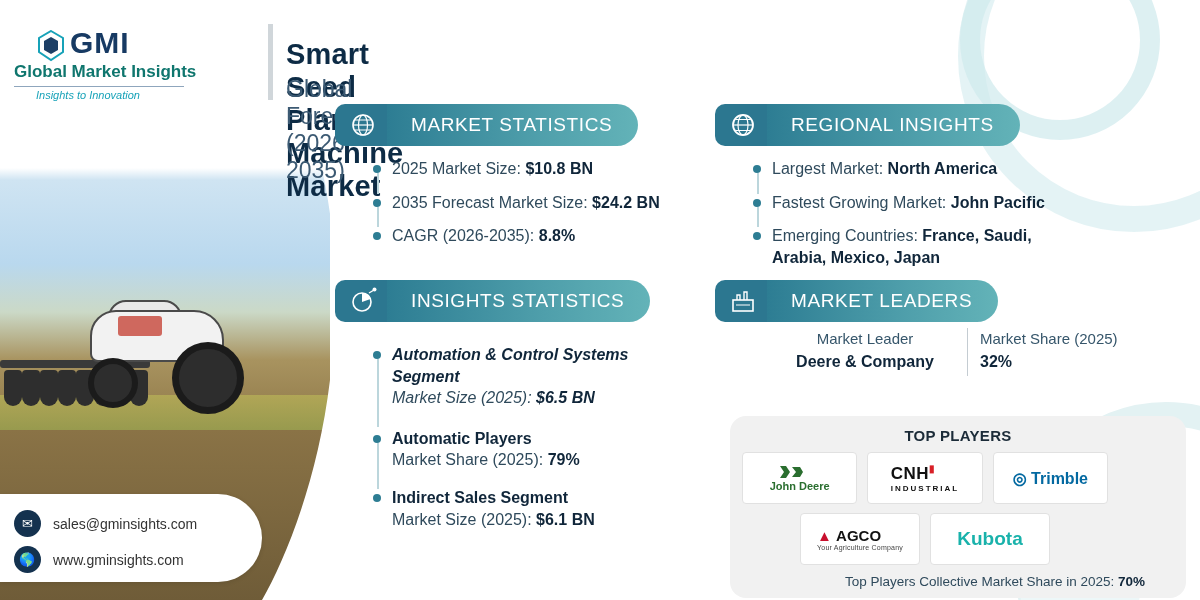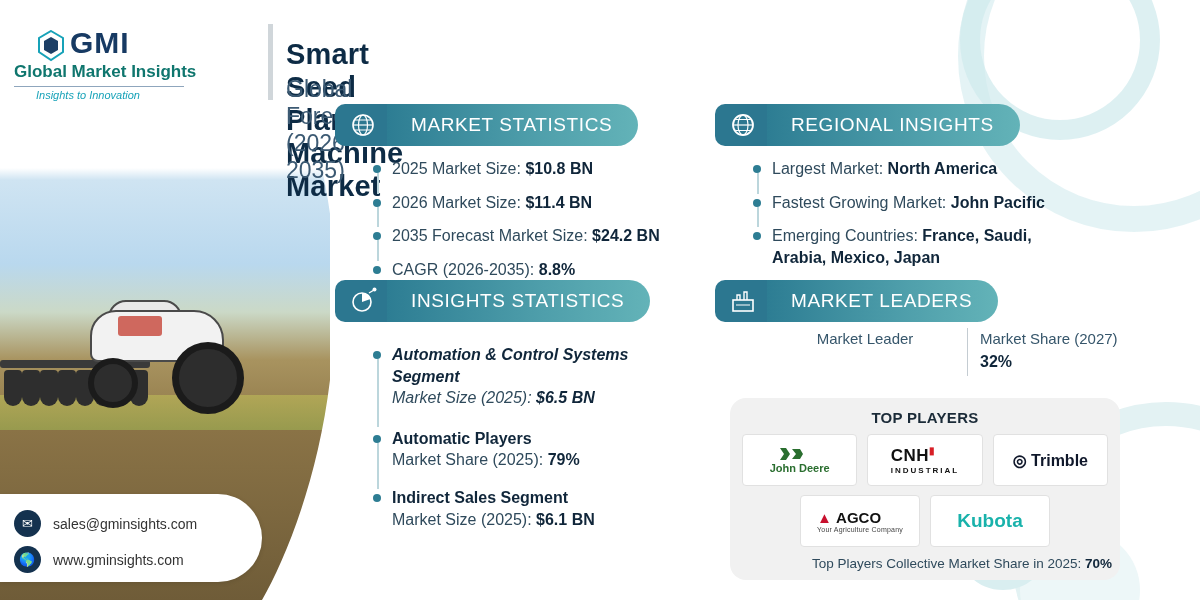--- a/index.html
+++ b/index.html
@@ -127,42 +127,42 @@
   
   .ml-wrap { position:absolute; left:775px; top:330px; width:360px; }
   .ml-col1 { position:absolute; left:0; top:0; width:180px; text-align:center; }
   .ml-col2 { position:absolute; left:205px; top:0; width:170px; text-align:left; }
   .ml-cap { font-size:15px; color:#36566b; }
   .ml-val { font-size:16px; font-weight:bold; color:#10263a; margin-top:6px; }
   .ml-div { position:absolute; left:192px; top:-2px; width:1px; height:48px; background:#c4ccd2; }
 
   
   .tp {
-    position:absolute; left:730px; top:398px; width:390px; height:182px;
+    position:absolute; left:730px; top:416px; width:456px; height:182px;
     background:#f1f1f1; border-radius:16px;
   }
   .tp-title { text-align:center; font-size:15px; font-weight:bold; color:#1b2b38; padding-top:11px; letter-spacing:.3px; }
   .tp-grid { position:absolute; left:12px; top:36px; width:366px; }
   .tp-row { display:flex; gap:10px; margin-bottom:9px; justify-content:center; }
   .tp-card {
     width:115px; height:50px; background:#fff; border:1px solid #e1e1e1; border-radius:4px;
     display:flex; align-items:center; justify-content:center;
     font-size:13px; font-weight:bold;
   }
   .tp-foot {
     position:absolute; left:0; bottom:9px; width:100%;
     text-align:center; font-size:13.5px; color:#2f4a5c;padding-left:37px;
   }
   .tp-foot b { color:#10263a; }
 
   .jd { color:#2a6e2f; font-size:11px; text-align:center; line-height:1.1;}
   .cnh { color:#111; font-size:17px; letter-spacing:.5px;}
   .cnh sup { color:#d81f26; font-size:10px;}
   .cnh small { display:block; font-size:8px; letter-spacing:2px; font-weight:bold;}
-  .trimble { color:#0f172a; font-size:16px;text-align:right; }
+  .trimble { color:#0369a1; font-size:16px;text-align:right; }
   .agco { color:#111; font-size:15px; }
   .agco small { display:block; font-size:7px; color:#444; letter-spacing:.2px; font-weight:normal;}
   .kubota { color:#19b2ab; font-size:19px; }
   svg { display:block; }
 </style>
 </head>
 <body>
 
 <div class="canvas">
 
@@ -248,25 +248,20 @@
 
   <div class="blist" style="left:368px; top:158px; width:340px;">
     <div class="bitem">
       <div class="bdot"></div>
         <div class="bline"></div>
       <div class="btext"><span>2025 Market Size:</span> <b>$10.8 BN</b></div>
     </div>
     <div class="bitem">
       <div class="bdot"></div>
         <div class="bline"></div>
-      <div class="btext"><span>2026 Market Size:</span> <b>$11.4 BN</b></div>
-    </div>
-    <div class="bitem">
-      <div class="bdot"></div>
-        <div class="bline"></div>
       <div class="btext"><span>2035 Forecast Market Size:</span> <b>$24.2 BN</b></div>
     </div>
     <div class="bitem">
       <div class="bdot"></div>
       <div class="btext"><span>CAGR (2026-2035):</span> <b>8.8%</b></div>
     </div>
   </div>
 
   <div class="sec-head" style="left:335px; top:280px;">
     <div class="sec-badge">
@@ -338,24 +333,25 @@
         <path d="M15 13 L15 5 L18 5 L18 13" fill="none" stroke="#ffffff" stroke-width="1.4"></path>
         <line x1="7" y1="18" x2="21" y2="18" stroke="#ffffff" stroke-width="1"></line>
       </svg>
     </div>
     <div class="sec-label">MARKET LEADERS</div>
   </div>
 
   <div class="ml-wrap">
     <div class="ml-col1">
       <div class="ml-cap">Market Leader</div>
+      <div class="ml-val">Deere &amp; Company</div>
     </div>
     <div class="ml-div"></div>
     <div class="ml-col2">
-      <div class="ml-cap">Market Share (2027)</div>
+      <div class="ml-cap">Market Share (2025)</div>
       <div class="ml-val">32%</div>
     </div>
   </div>
 
   <div class="tp">
     <div class="tp-title">TOP PLAYERS</div>
     <div class="tp-grid">
       <div class="tp-row">
         <div class="tp-card">
           <div class="jd">

